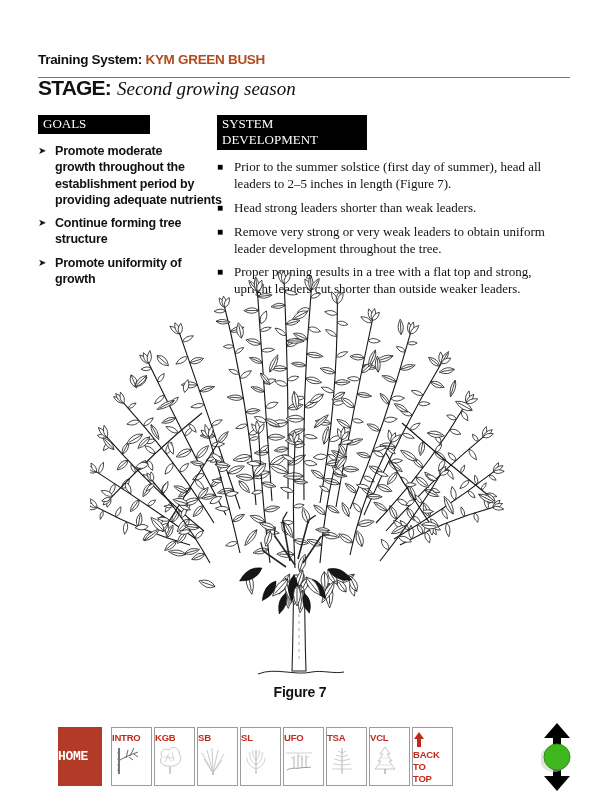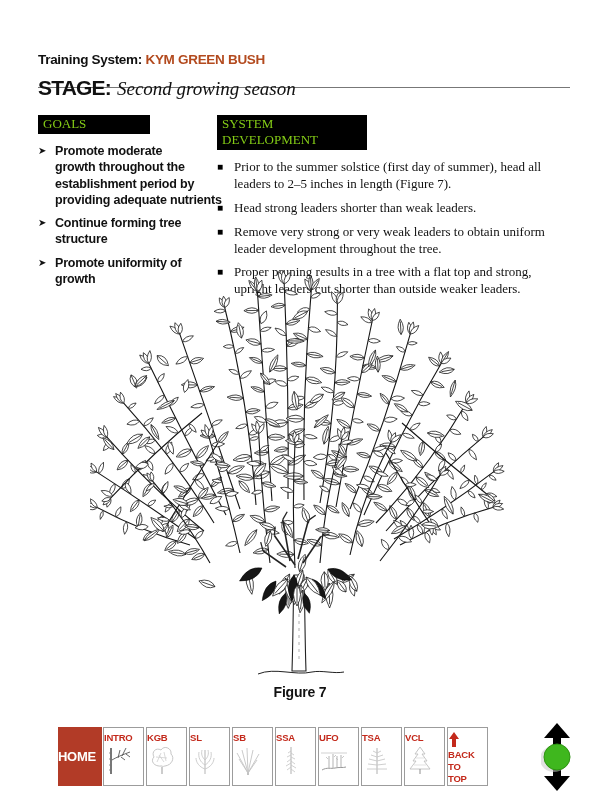--- a/index.html
+++ b/index.html
@@ -3,30 +3,30 @@
 <meta charset="utf-8">
 <style>
   html,body{margin:0;padding:0;}
   body{
     width:600px;height:800px;position:relative;background:#ffffff;
     font-family:"Liberation Sans", sans-serif;color:#111;overflow:hidden;
   }
   
   .doc-header{
     position:absolute;left:38px;top:52px;width:532px;
-    border-bottom:1px solid #777;padding-bottom:20px;
+    border-bottom:1px solid #777;padding-bottom:10px;
     font-size:13.5px;font-weight:bold;letter-spacing:-0.3px;
   }
   .doc-header .sys-name{color:#b34a1e;}
   .stage-row{position:absolute;left:38px;top:76px;width:532px;}
   .stage-label{font-size:21px;font-weight:bold;letter-spacing:-0.8px;}
   .stage-value{font-family:"Liberation Serif", serif;font-style:italic;font-size:19px;margin-left:6px;}
   
   .bar{
-    background:#000;color:#84cc16;font-family:"Liberation Serif", serif;
+    background:#000;color:#ffffff;font-family:"Liberation Serif", serif;
     font-size:13px;padding:1px 5px 2px 5px;box-sizing:border-box;
   }
   .goals-col{position:absolute;left:38px;top:115px;width:200px;}
   .goals-col .bar{width:112px;}
   .dev-col{position:absolute;left:217px;top:115px;width:370px;}
   .dev-col .bar{width:150px;}
   
   .goal-list{margin-top:9px;}
   .goal-item{display:flex;margin-bottom:7px;}
   .goal-marker{font-size:10px;line-height:1;margin-top:3px;width:17px;flex:0 0 17px;}
@@ -41,21 +41,21 @@
     font-size:14px;font-weight:bold;letter-spacing:-0.2px;}
   
   .nav{position:absolute;left:58px;top:727px;display:flex;align-items:flex-start;}
   .nav-btn{
     box-sizing:border-box;width:41px;height:59px;background:#fff;border:1px solid #9c9c9c;
     margin-right:2px;display:flex;flex-direction:column;align-items:flex-start;cursor:pointer;
   }
   .nav-btn .nav-label{color:#c3291b;font-weight:bold;font-size:9.5px;letter-spacing:-0.2px;margin-top:4px;}
   .nav-btn svg.nav-icon{margin-top:1px;}
   .nav-home{
-    width:44px;background:#b23b27;border:none;justify-content:center;margin-right:1px;
+    width:44px;background:#b23b27;border:none;justify-content:center;margin-right:9px;font-family:Liberation Mono, monospace;
   }
   .nav-home .home-label{color:#fff;font-weight:bold;font-size:13px;letter-spacing:-0.3px;}
   .nav-backtop{margin-right:16px;}
   .nav-backtop .bt-line{color:#c3291b;font-weight:bold;font-size:9.5px;line-height:1.25;letter-spacing:-0.2px;}
   .nav-backtop svg{margin-top:4px;margin-bottom:1px;}
   
   .scroll-widget{position:absolute;left:541px;top:722px;width:34px;height:70px;}
 </style>
 </head>
 <body>
@@ -640,42 +640,35 @@
   <div class="nav-btn">
     <span class="nav-label">KGB</span>
     <svg class="nav-icon" width="30" height="32" viewBox="0 0 30 32">
       <path d="M15 23 V30" stroke="#999" stroke-width="1" fill="none"></path>
       <path d="M15 22 C7 23 3 17 7 13 C4 8 9 3 14 6 C17 1 25 4 24 10 C28 14 25 21 18 22 C17 22 16 23 15 22Z" fill="none" stroke="#c0c0c0" stroke-width="0.9"></path>
       <path d="M10 18 L14 9 M17 8 L19 17 M9 13 L20 14 M12 11 L17 18" stroke="#cfcfcf" stroke-width="0.8" fill="none"></path>
     </svg>
   </div>
 
   <div class="nav-btn">
+    <span class="nav-label">SB</span>
+    <svg class="nav-icon" width="30" height="32" viewBox="0 0 30 32">
+      <path d="M15 29 L4 9 M15 29 L9 6 M15 29 L14 4 M15 29 L20 6 M15 29 L26 10 M15 29 L6 15 M15 29 L24 16" stroke="#c4c4c4" stroke-width="0.9" fill="none"></path>
+      <path d="M15 29 V31" stroke="#999" stroke-width="1.2" fill="none"></path>
+    </svg>
+  </div>
+
+  <div class="nav-btn">
     <span class="nav-label">SL</span>
     <svg class="nav-icon" width="30" height="32" viewBox="0 0 30 32">
       <path d="M15 30 V6" stroke="#b5b5b5" stroke-width="1" fill="none"></path>
       <path d="M15 21 C10 18 8 13 9 8 M15 21 C20 18 22 13 21 8 M15 16 C12 13 11 10 12 6 M15 16 C18 13 19 10 18 6 M15 25 C9 23 6 18 6 14 M15 25 C21 23 24 18 24 14" stroke="#c8c8c8" stroke-width="0.9" fill="none"></path>
     </svg>
   </div>
 
-  <div class="nav-btn">
-    <span class="nav-label">SB</span>
-    <svg class="nav-icon" width="30" height="32" viewBox="0 0 30 32">
-      <path d="M15 29 L4 9 M15 29 L9 6 M15 29 L14 4 M15 29 L20 6 M15 29 L26 10 M15 29 L6 15 M15 29 L24 16" stroke="#c4c4c4" stroke-width="0.9" fill="none"></path>
-      <path d="M15 29 V31" stroke="#999" stroke-width="1.2" fill="none"></path>
-    </svg>
-  </div>
-
-  <div class="nav-btn">
-    <span class="nav-label">SSA</span>
-    <svg class="nav-icon" width="30" height="32" viewBox="0 0 30 32">
-      <path d="M15 30 V3" stroke="#b0b0b0" stroke-width="1" fill="none"></path>
-      <path d="M15 7 l-3 2 M15 9 l3 2 M15 11 l-4 2 M15 13 l4 2 M15 15 l-4 3 M15 17 l4 3 M15 19 l-5 3 M15 21 l5 3 M15 23 l-4 3 M15 25 l4 3" stroke="#c4c4c4" stroke-width="0.8" fill="none"></path>
-    </svg>
-  </div>
 
   <div class="nav-btn">
     <span class="nav-label">UFO</span>
     <svg class="nav-icon" width="30" height="32" viewBox="0 0 30 32">
       <path d="M2 9 H28" stroke="#cccccc" stroke-width="0.9" fill="none"></path>
       <path d="M3 26 C8 23 12 25 16 24 C20 23 24 24 27 23" stroke="#999" stroke-width="1" fill="none"></path>
       <path d="M10 24 V12 M14 24 V10 M18 23 V12 M22 23 V11" stroke="#aaaaaa" stroke-width="0.9" fill="none"></path>
       <path d="M9 15 l-2 -2 M15 13 l2 -2 M19 16 l-2 -2 M23 14 l2 -2" stroke="#bbbbbb" stroke-width="0.8" fill="none"></path>
     </svg>
   </div>

